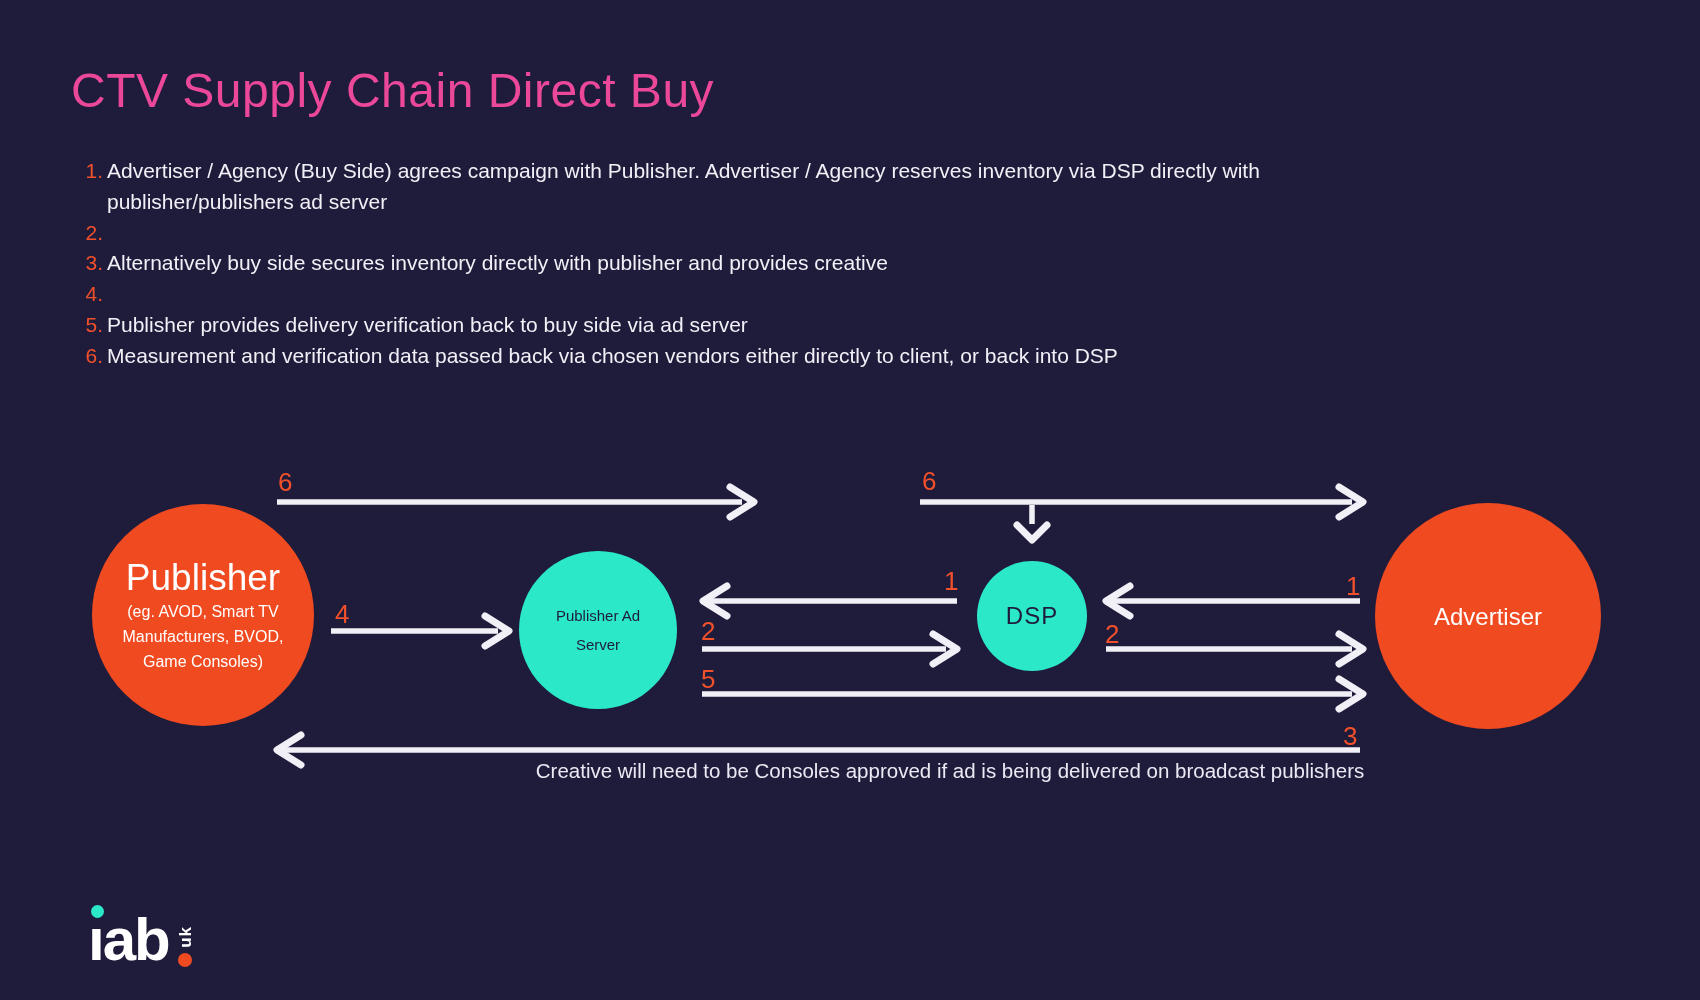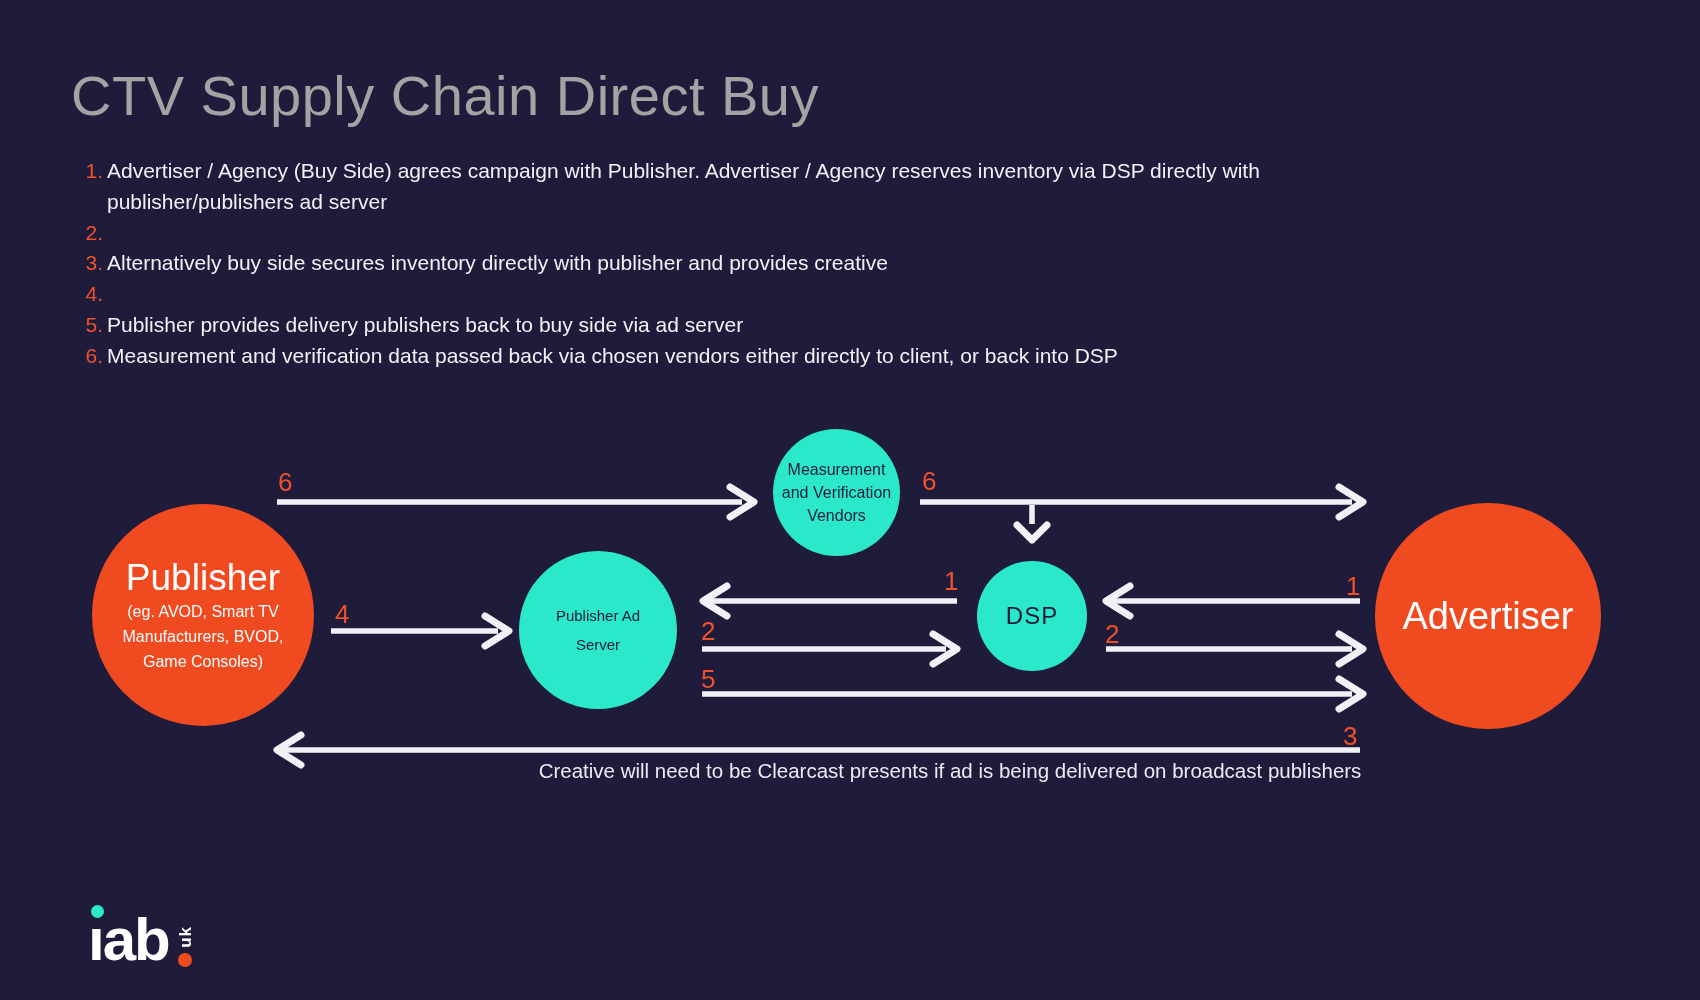--- a/index.html
+++ b/index.html
@@ -4,22 +4,22 @@
 <style>
   :root{
     --background:#1F1C3B; --orange:#F04A21; --teal:#2BE8C9;
     --accent:#F1502B; --text:#F2F0F7; --dark_text:#1F1C3B;
   }
   *{margin:0;padding:0;box-sizing:border-box;}
   html,body{background:var(--background);}
   body{font-family:"Liberation Sans","DejaVu Sans",sans-serif;}
   .slide{position:relative;width:1700px;height:1000px;background:var(--background);overflow:hidden;}
 
-  .title{position:absolute;left:71px;top:63px;font-size:56px;font-weight:500;
-         letter-spacing:0.5px;color:#a3a3a3;}
+  .title{position:absolute;left:71px;top:63px;font-size:48px;font-weight:500;
+         letter-spacing:0.5px;color:#ec4899;}
 
   .steps{position:absolute;left:78px;top:156px;width:1262px;font-size:21px;line-height:30.8px;}
   .step{display:flex;}
   .step-num{color:var(--accent);min-width:25px;text-align:right;margin-right:4px;flex:none;}
   .step-text{color:var(--text);}
 
   
   .overlay{position:absolute;left:0;top:0;pointer-events:none;}
   .overlay line{stroke:var(--text);stroke-width:5.5;}
   .overlay polyline{fill:none;stroke:var(--text);stroke-width:7;stroke-linecap:round;stroke-linejoin:round;}
@@ -36,21 +36,21 @@
   .node-pas{left:519px;top:551px;width:158px;height:158px;}
   .node-pas .node-label{font-size:15px;line-height:29px;width:132px;}
 
   .node-mvv{left:773px;top:429px;width:127px;height:127px;}
   .node-mvv .node-label{font-size:16px;line-height:23px;width:112px;}
 
   .node-dsp{left:977px;top:561px;width:110px;height:110px;}
   .node-dsp .node-label{font-size:24px;letter-spacing:1px;}
 
   .node-advertiser{left:1375px;top:503px;width:226px;height:226px;}
-  .node-advertiser .node-line{font-size:38px;font-weight:500;line-height:55px;}
+  .node-advertiser .node-line{font-size:24px;font-weight:500;line-height:55px;}
 
   .alabel{position:absolute;color:var(--accent);font-size:26px;line-height:26px;font-weight:500;}
   .lbl-6-left {left:278px;top:469px;}
   .lbl-6-right{left:922px;top:468px;}
   .lbl-1-left {left:944px;top:568px;}
   .lbl-1-right{left:1346px;top:573px;}
   .lbl-2-left {left:701px;top:618px;}
   .lbl-2-right{left:1105px;top:621px;}
   .lbl-5      {left:701px;top:666px;}
   .lbl-4      {left:335px;top:601px;}
@@ -88,21 +88,21 @@
     </div>
     <div class="step">
       <span class="step-num">3.</span>
       <span class="step-text">Alternatively buy side secures inventory directly with publisher and provides creative</span>
     </div>
     <div class="step">
       <span class="step-num">4.</span>
     </div>
     <div class="step">
       <span class="step-num">5.</span>
-      <span class="step-text">Publisher provides delivery publishers back to buy side via ad server</span>
+      <span class="step-text">Publisher provides delivery verification back to buy side via ad server</span>
     </div>
     <div class="step">
       <span class="step-num">6.</span>
       <span class="step-text">Measurement and verification data passed back via chosen vendors either directly to client, or back into DSP</span>
     </div>
   </div>
 
   <svg class="overlay" width="1700" height="1000" viewBox="0 0 1700 1000">
     <g>
       <line x1="277" y1="502" x2="742" y2="502"></line>
@@ -158,33 +158,30 @@
 
   <div class="node node-orange node-publisher">
     <div class="node-title">Publisher</div>
     <div class="node-sub">(eg. AVOD, Smart TV Manufacturers, BVOD, Game Consoles)</div>
   </div>
 
   <div class="node node-teal node-pas">
     <div class="node-label">Publisher Ad Server</div>
   </div>
 
-  <div class="node node-teal node-mvv">
-    <div class="node-label">Measurement and Verification Vendors</div>
-  </div>
 
   <div class="node node-teal node-dsp">
     <div class="node-label">DSP</div>
   </div>
 
   <div class="node node-orange node-advertiser">
     <div class="node-line">Advertiser</div>
   </div>
 
-  <div class="caption">Creative will need to be Clearcast presents if ad is being delivered on broadcast publishers</div>
+  <div class="caption">Creative will need to be Consoles approved if ad is being delivered on broadcast publishers</div>
 
   <div class="footer">
     <span class="brand">ıab</span>
     <span class="tittle-dot"></span>
     <span class="region-col">
       <span class="region">uk</span>
       <span class="period-dot"></span>
     </span>
   </div>
 

